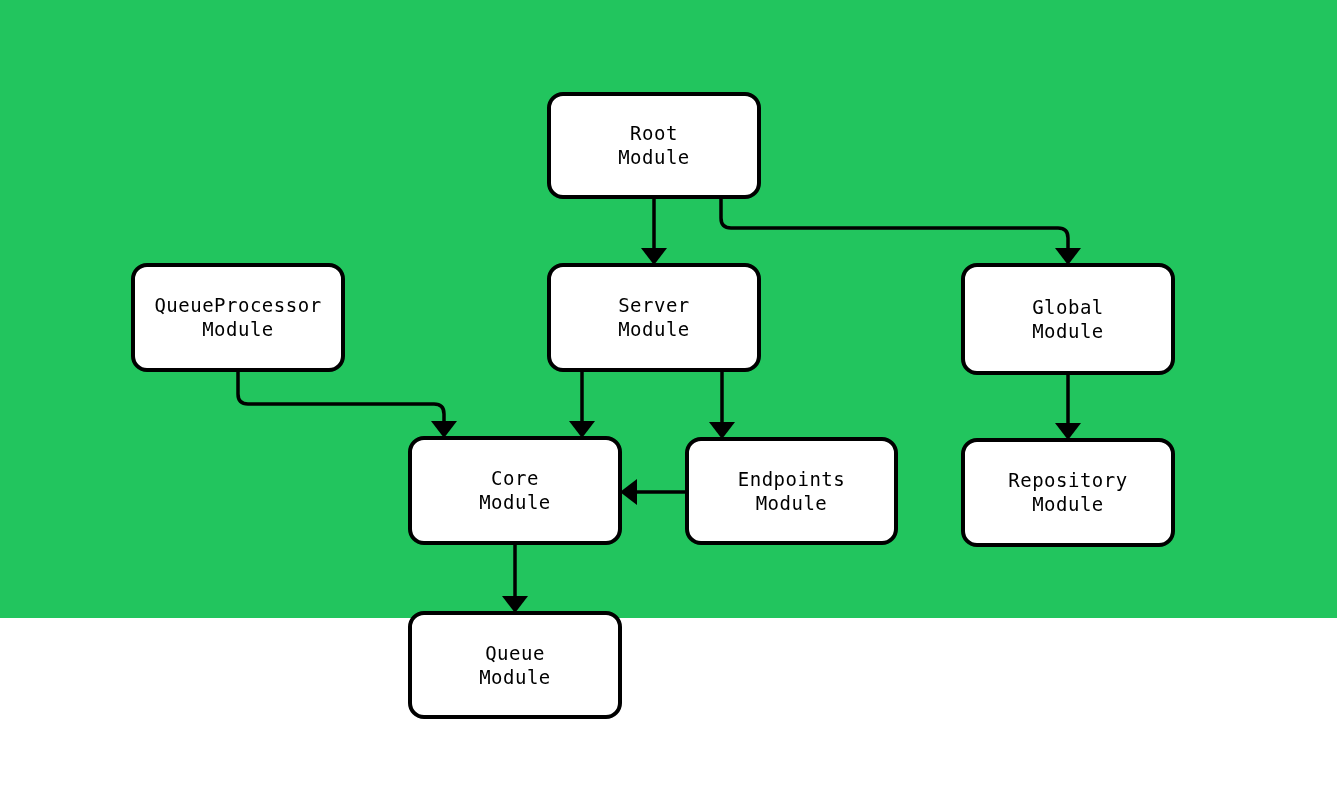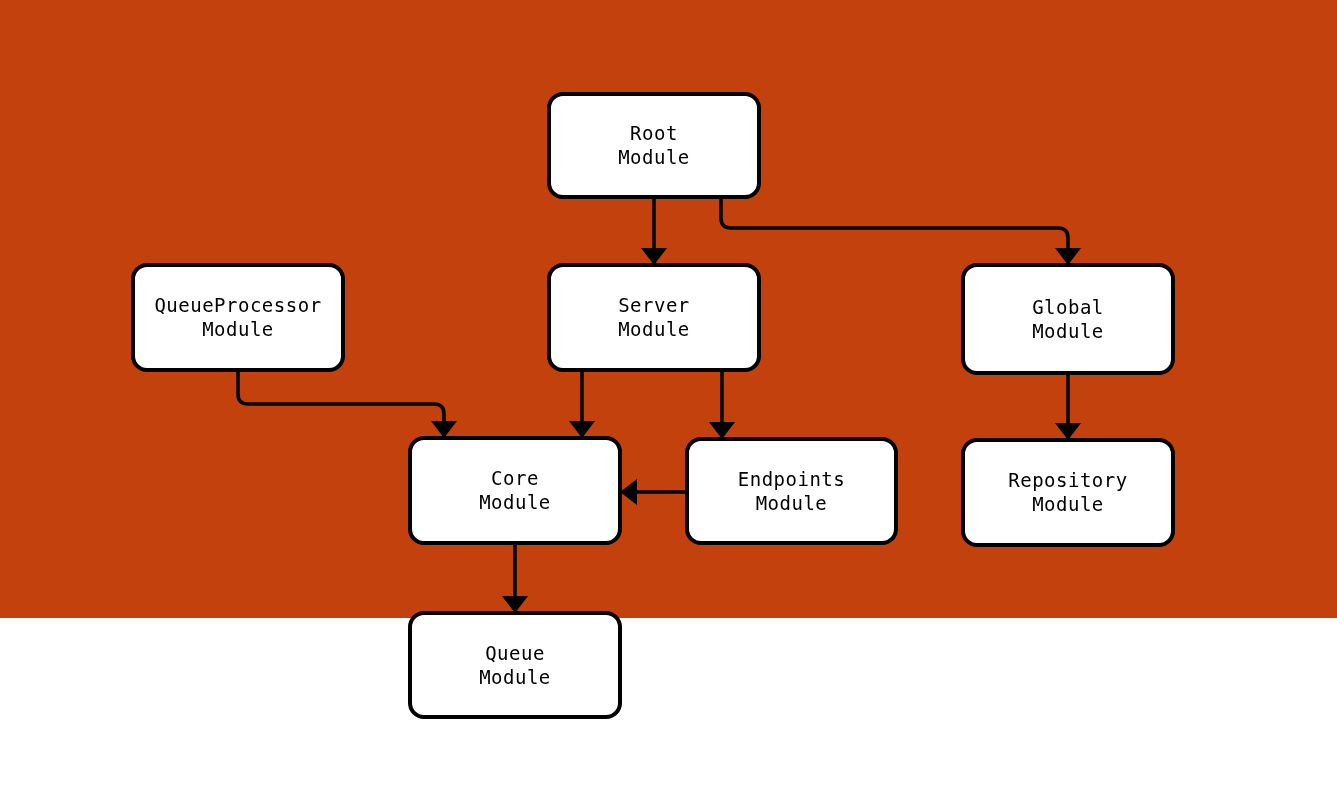--- a/index.html
+++ b/index.html
@@ -10,21 +10,21 @@
   body {
     width: 1337px;
     height: 809px;
     overflow: hidden;
     font-family: "DejaVu Sans Mono", monospace;
   }
   #diagram-root {
     position: relative;
     width: 1337px;
     height: 618px;
-    background: #c2410c;
+    background: #22c55e;
   }
   svg#graph {
     display: block;
     width: 1337px;
     height: 809px;
   }
   .node-shape {
     fill: #ffffff;
     stroke: #000000;
     stroke-width: 4;

